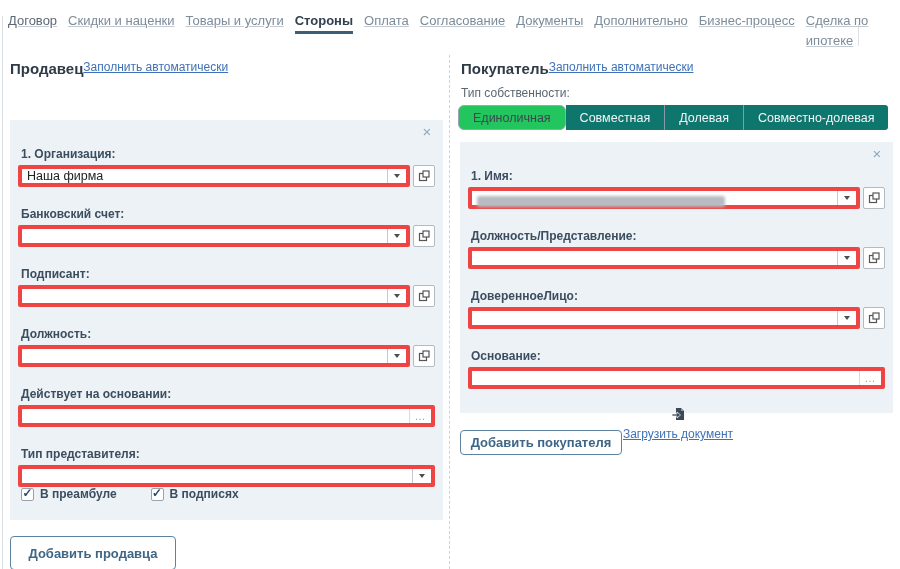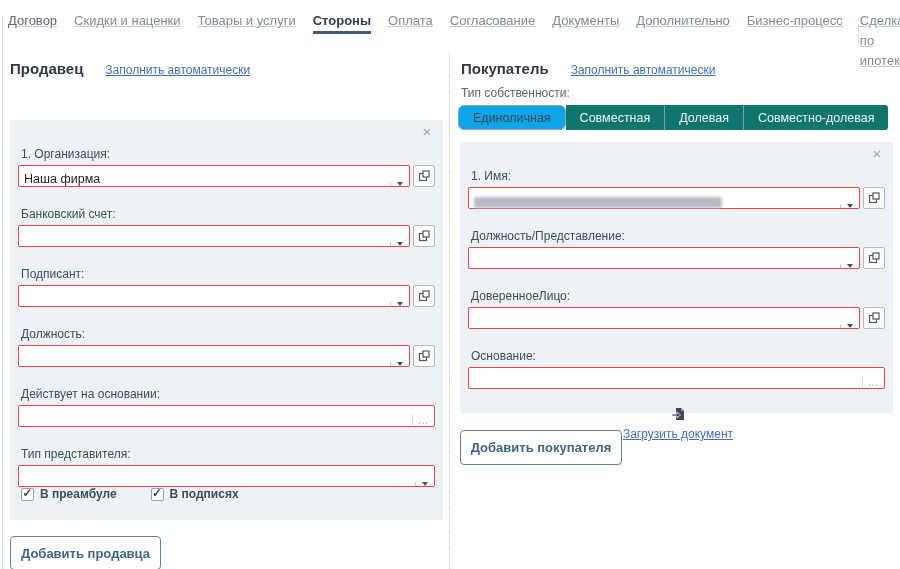--- a/index.html
+++ b/index.html
@@ -6,55 +6,55 @@
   html,body { width:900px; height:569px; background:#fff; overflow:hidden;
               font-family:"Liberation Sans", sans-serif; }
   body { position:relative; font-size:12px; color:#3b4d5e; }
 
   
   .left-edge   { position:absolute; left:2px; top:16px; bottom:0; width:0; border-left:1px solid #d9dee2; }
   .col-divider { position:absolute; left:449px; top:55px; bottom:0; width:0; border-left:1px dashed #ccd3d9; }
   .tab-end-line{ position:absolute; left:858px; top:24px; height:22px; width:0; border-left:1px solid #dde1e5; }
 
   
-  .tabbar { position:absolute; left:8px; top:11px; width:886px; display:flex; gap:17px; align-items:flex-start; }
+  .tabbar { position:absolute; left:8px; top:11px; width:886px; display:flex; gap:11px; align-items:flex-start; }
   .tab { font-size:13px; color:#7d8c9a; text-decoration:underline; text-decoration-color:#c3cad1;
          cursor:pointer; line-height:19px; white-space:nowrap; }
   .tab.first { color:#5c6874; }
   .tab.active { color:#32414f; font-weight:bold; text-decoration:none;
                 border-bottom:3px solid #3d5d78; padding-bottom:1px; }
   .tab.wrap { white-space:normal; width:68px; line-height:20px; }
 
   
-  .col-head { position:absolute; display:flex; align-items:flex-end; gap:22px; }
+  .col-head { position:absolute; display:flex; align-items:flex-start; }
   .col-head.seller { left:10px; top:60px; }
   .col-head.buyer  { left:461px; top:60px; }
   .col-title { font-size:15px; font-weight:bold; color:#2f3b47; }
   .link { font-size:12px; color:#3f71b8; text-decoration:underline; cursor:pointer; }
 
   
   .own-label { position:absolute; left:461px; top:86px; font-size:12px; color:#5b6771; }
   .segmented { position:absolute; left:458px; top:105px; display:flex; height:25px; }
   .seg { display:flex; align-items:center; padding:0 14px; font-size:12.5px; color:#f2f5f7;
          background:#0f766e; border-right:1px solid #8999a7; cursor:pointer; }
   .seg:first-child { border-radius:3px 0 0 3px; }
   .seg:last-child  { border-radius:0 3px 3px 0; border-right:none; }
-  .seg.selected { background:#0ea5e9; color:#3c4750; border:1px solid #9aa5ad; border-radius:6px; }
+  .seg.selected { background:#22c55e; color:#3c4750; border:1px solid #9aa5ad; border-radius:6px; }
 
   
   .panel { position:absolute; background:#edf2f7; padding:4px 8px 0 8px; }
   .panel.seller { left:10px;  top:120px; width:433px; height:400px; }
   .panel.buyer  { left:460px; top:142px; width:433px; height:271px; }
   .panel-close { position:absolute; top:4px; right:8px; width:16px; height:16px; cursor:pointer;
                  color:#8aa8bf; font-size:15px; line-height:16px; text-align:center; }
 
-  .flabel { font-size:12px; font-weight:normal; color:#3b4d5e; margin:20px 0 4px 3px; }
+  .flabel { font-size:12px; font-weight:bold; color:#3b4d5e; margin:20px 0 4px 3px; }
   .panel .field:first-of-type .flabel { margin-top:23px; }
   .inrow { display:flex; align-items:stretch; height:22px; }
-  .combo { flex:1; display:flex; background:#fff; border:1px solid #ef4444; border-radius:2px;align-items:flex-end; }
+  .combo { flex:1; display:flex; background:#fff; border:4px solid #ef4444; border-radius:2px; }
   .cinput { flex:1; border:none; outline:none; padding:0 5px; font-size:12.5px;
             font-family:"Liberation Sans", sans-serif; color:#222; background:transparent; min-width:0; }
   .dd { width:19px; display:flex; align-items:center; justify-content:center;
         border-left:1px solid #c4cad0; cursor:pointer; }
   .tri { width:0; height:0; border-left:3.5px solid transparent; border-right:3.5px solid transparent;
          border-top:4px solid #4a4f54; }
   .ell { width:22px; display:flex; align-items:center; justify-content:center;
          border-left:1px solid #d6dade; color:#9aa2aa; font-size:11px; cursor:pointer; letter-spacing:1px; }
   .openbtn { width:22px; margin-left:3px; background:#fff; border:1px solid #b3bac1; border-radius:2px;
              display:flex; align-items:center; justify-content:center; cursor:pointer; }
@@ -71,22 +71,22 @@
   .cb.checked::after { content:"\2713"; color:#2c4a66; font-size:12px; font-weight:bold; margin-top:-2px; }
   .cblabel { font-size:12px; font-weight:bold; color:#3b4d5e; }
 
   
   .upload { display:flex; align-items:center; gap:6px; margin:18px 0 0 3px;flex-direction:column; }
 
   
   .add-btn { position:absolute; background:#fff; border:1px solid #5d83a1; border-radius:4px;
              color:#3e6687; font-size:13px; font-weight:bold; text-align:center; cursor:pointer;
              display:flex; align-items:center; justify-content:center; }
-  .add-btn.seller { left:10px;  top:536px; width:151px; height:34px; }
-  .add-btn.buyer  { left:460px; top:430px; width:162px; height:35px; }
+  .add-btn.seller { left:10px;  top:536px; width:166px; height:34px; }
+  .add-btn.buyer  { left:460px; top:430px; width:162px; height:25px; }
 </style>
 </head>
 <body>
 
 <div class="left-edge"></div>
 <div class="col-divider"></div>
 <div class="tab-end-line"></div>
 
 <div class="tabbar">
   <span class="tab first">Договор</span>

